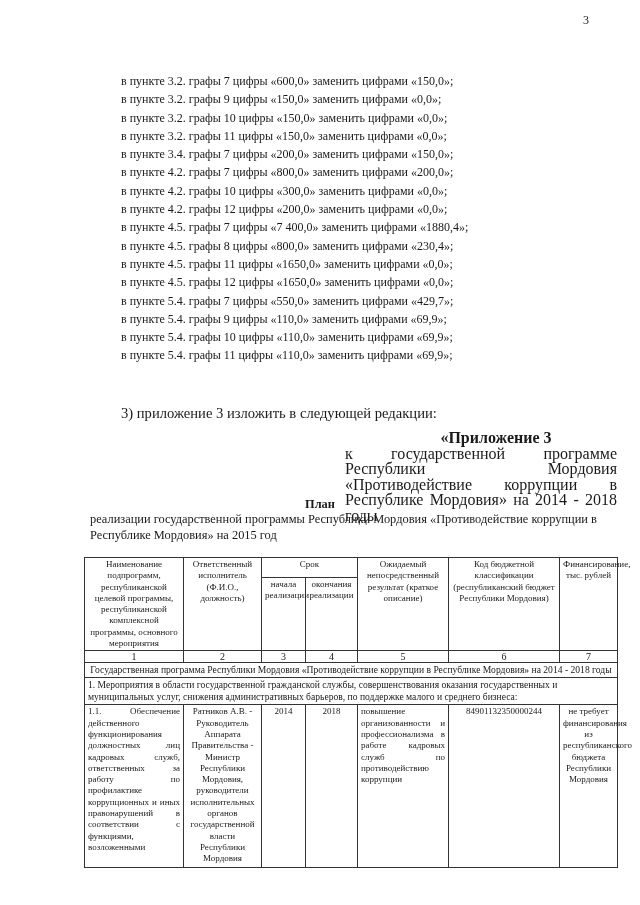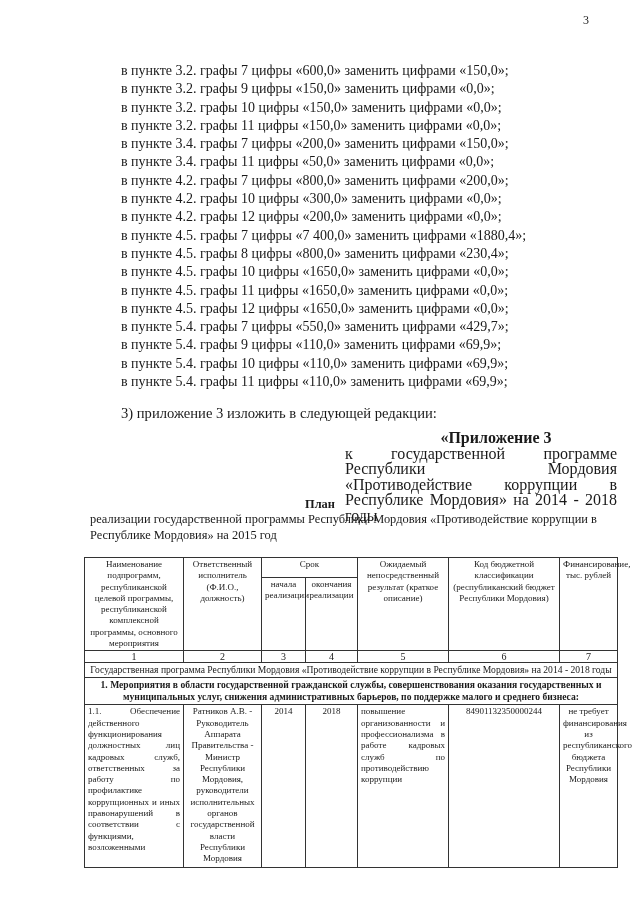--- a/index.html
+++ b/index.html
@@ -1,50 +1,48 @@
 <!DOCTYPE html>
 <html><head>
 <meta charset="utf-8">
 <style>
   html, body { margin: 0; padding: 0; background: #ffffff; }
   body { width: 640px; height: 905px; position: relative; overflow: hidden;
          font-family: "Liberation Serif", "DejaVu Serif", serif; color: #1a1a1a; }
   .page-num { position: absolute; left: 583px; top: 13px; font-size: 12px; }
-  .amend-list { position: absolute; left: 121px; top: 62px; font-size: 14px; line-height: 18.3px; white-space: nowrap; }
+  .amend-list { position: absolute; left: 121px; top: 72px; font-size: 12px; line-height: 18.3px; white-space: nowrap; }
   .amend-line { display: block; }
   .item3 { position: absolute; left: 121px; top: 405px; font-size: 14.6px; white-space: nowrap; }
   .annex { position: absolute; left: 345px; top: 430px; width: 272px; font-size: 16px; line-height: 15.6px; text-align: justify; }
   .annex .annex-title { display: block; text-align: center; padding-left: 30px; font-weight: bold; }
   .plan-title { position: absolute; left: 0; width: 640px; top: 497px; text-align: center; font-size: 12.4px; font-weight: bold; }
   .plan-subtitle { position: absolute; left: 90px; width: 520px; top: 512px; text-align: left; font-size: 12.4px; line-height: 15.6px; }
   table.plan { position: absolute; left: 84px; top: 557px; width: 533px; border-collapse: collapse; font-size: 9px; line-height: 11.3px; table-layout: fixed; }
   table.plan td { border: 1px solid #333; padding: 1px 3px; vertical-align: top; text-align: center; }
   table.plan td.just { text-align: justify; }
   table.plan tr.numrow td { font-size: 10px; padding: 0 2px; line-height: 11px; }
-  table.plan td.section { text-align: center; font-weight: bold; font-size: 9.6px; line-height: 12px; }
+  table.plan td.section { text-align: left; font-weight: normal; font-size: 9.6px; line-height: 12px; }
   table.plan td.program { font-size: 9.6px; line-height: 12px; }
 </style>
 </head>
 <body>
 
 <div class="page-num">3</div>
 
 <div class="amend-list">
   <span class="amend-line">в пункте 3.2. графы 7 цифры «600,0» заменить цифрами «150,0»;</span>
   <span class="amend-line">в пункте 3.2. графы 9 цифры «150,0» заменить цифрами «0,0»;</span>
   <span class="amend-line">в пункте 3.2. графы 10 цифры «150,0» заменить цифрами «0,0»;</span>
   <span class="amend-line">в пункте 3.2. графы 11 цифры «150,0» заменить цифрами «0,0»;</span>
   <span class="amend-line">в пункте 3.4. графы 7 цифры «200,0» заменить цифрами «150,0»;</span>
-  <span class="amend-line">в пункте 3.4. графы 11 цифры «50,0» заменить цифрами «0,0»;</span>
   <span class="amend-line">в пункте 4.2. графы 7 цифры «800,0» заменить цифрами «200,0»;</span>
   <span class="amend-line">в пункте 4.2. графы 10 цифры «300,0» заменить цифрами «0,0»;</span>
   <span class="amend-line">в пункте 4.2. графы 12 цифры «200,0» заменить цифрами «0,0»;</span>
   <span class="amend-line">в пункте 4.5. графы 7 цифры «7 400,0» заменить цифрами «1880,4»;</span>
   <span class="amend-line">в пункте 4.5. графы 8 цифры «800,0» заменить цифрами «230,4»;</span>
-  <span class="amend-line">в пункте 4.5. графы 10 цифры «1650,0» заменить цифрами «0,0»;</span>
   <span class="amend-line">в пункте 4.5. графы 11 цифры «1650,0» заменить цифрами «0,0»;</span>
   <span class="amend-line">в пункте 4.5. графы 12 цифры «1650,0» заменить цифрами «0,0»;</span>
   <span class="amend-line">в пункте 5.4. графы 7 цифры «550,0» заменить цифрами «429,7»;</span>
   <span class="amend-line">в пункте 5.4. графы 9 цифры «110,0» заменить цифрами «69,9»;</span>
   <span class="amend-line">в пункте 5.4. графы 10 цифры «110,0» заменить цифрами «69,9»;</span>
   <span class="amend-line">в пункте 5.4. графы 11 цифры «110,0» заменить цифрами «69,9»;</span>
 </div>
 
 <div class="item3">3) приложение 3 изложить в следующей редакции:</div>
 

